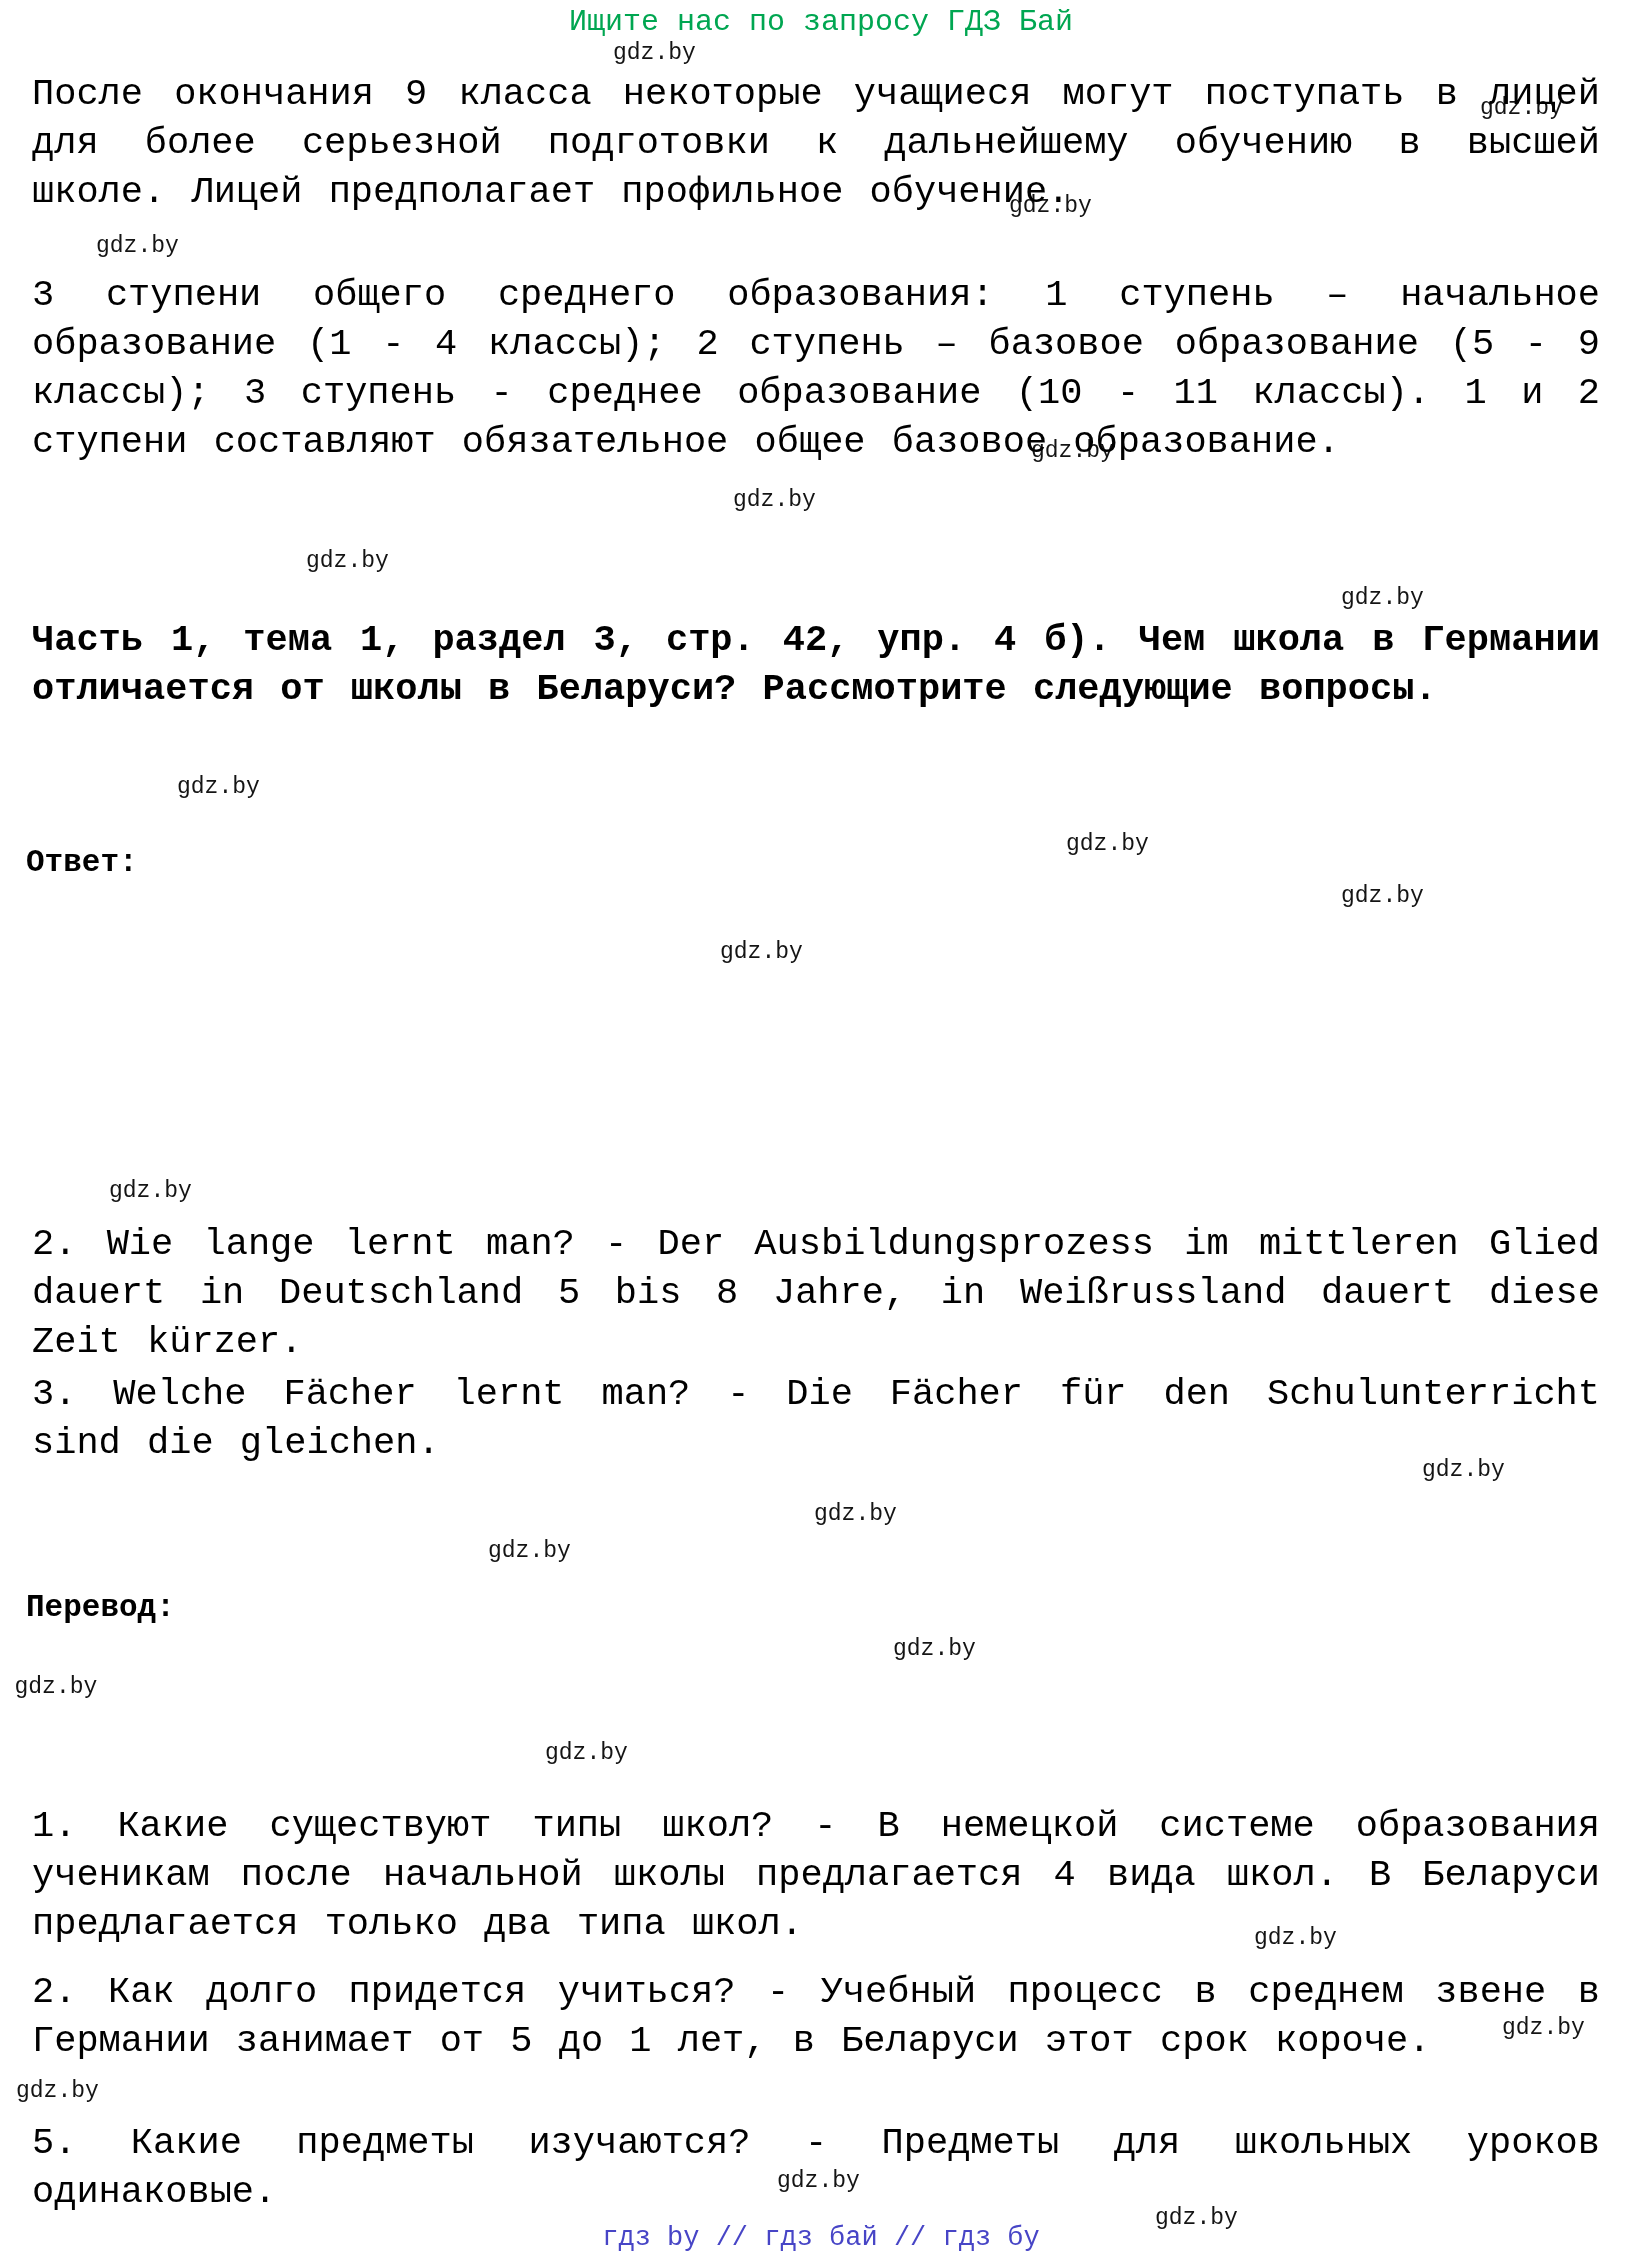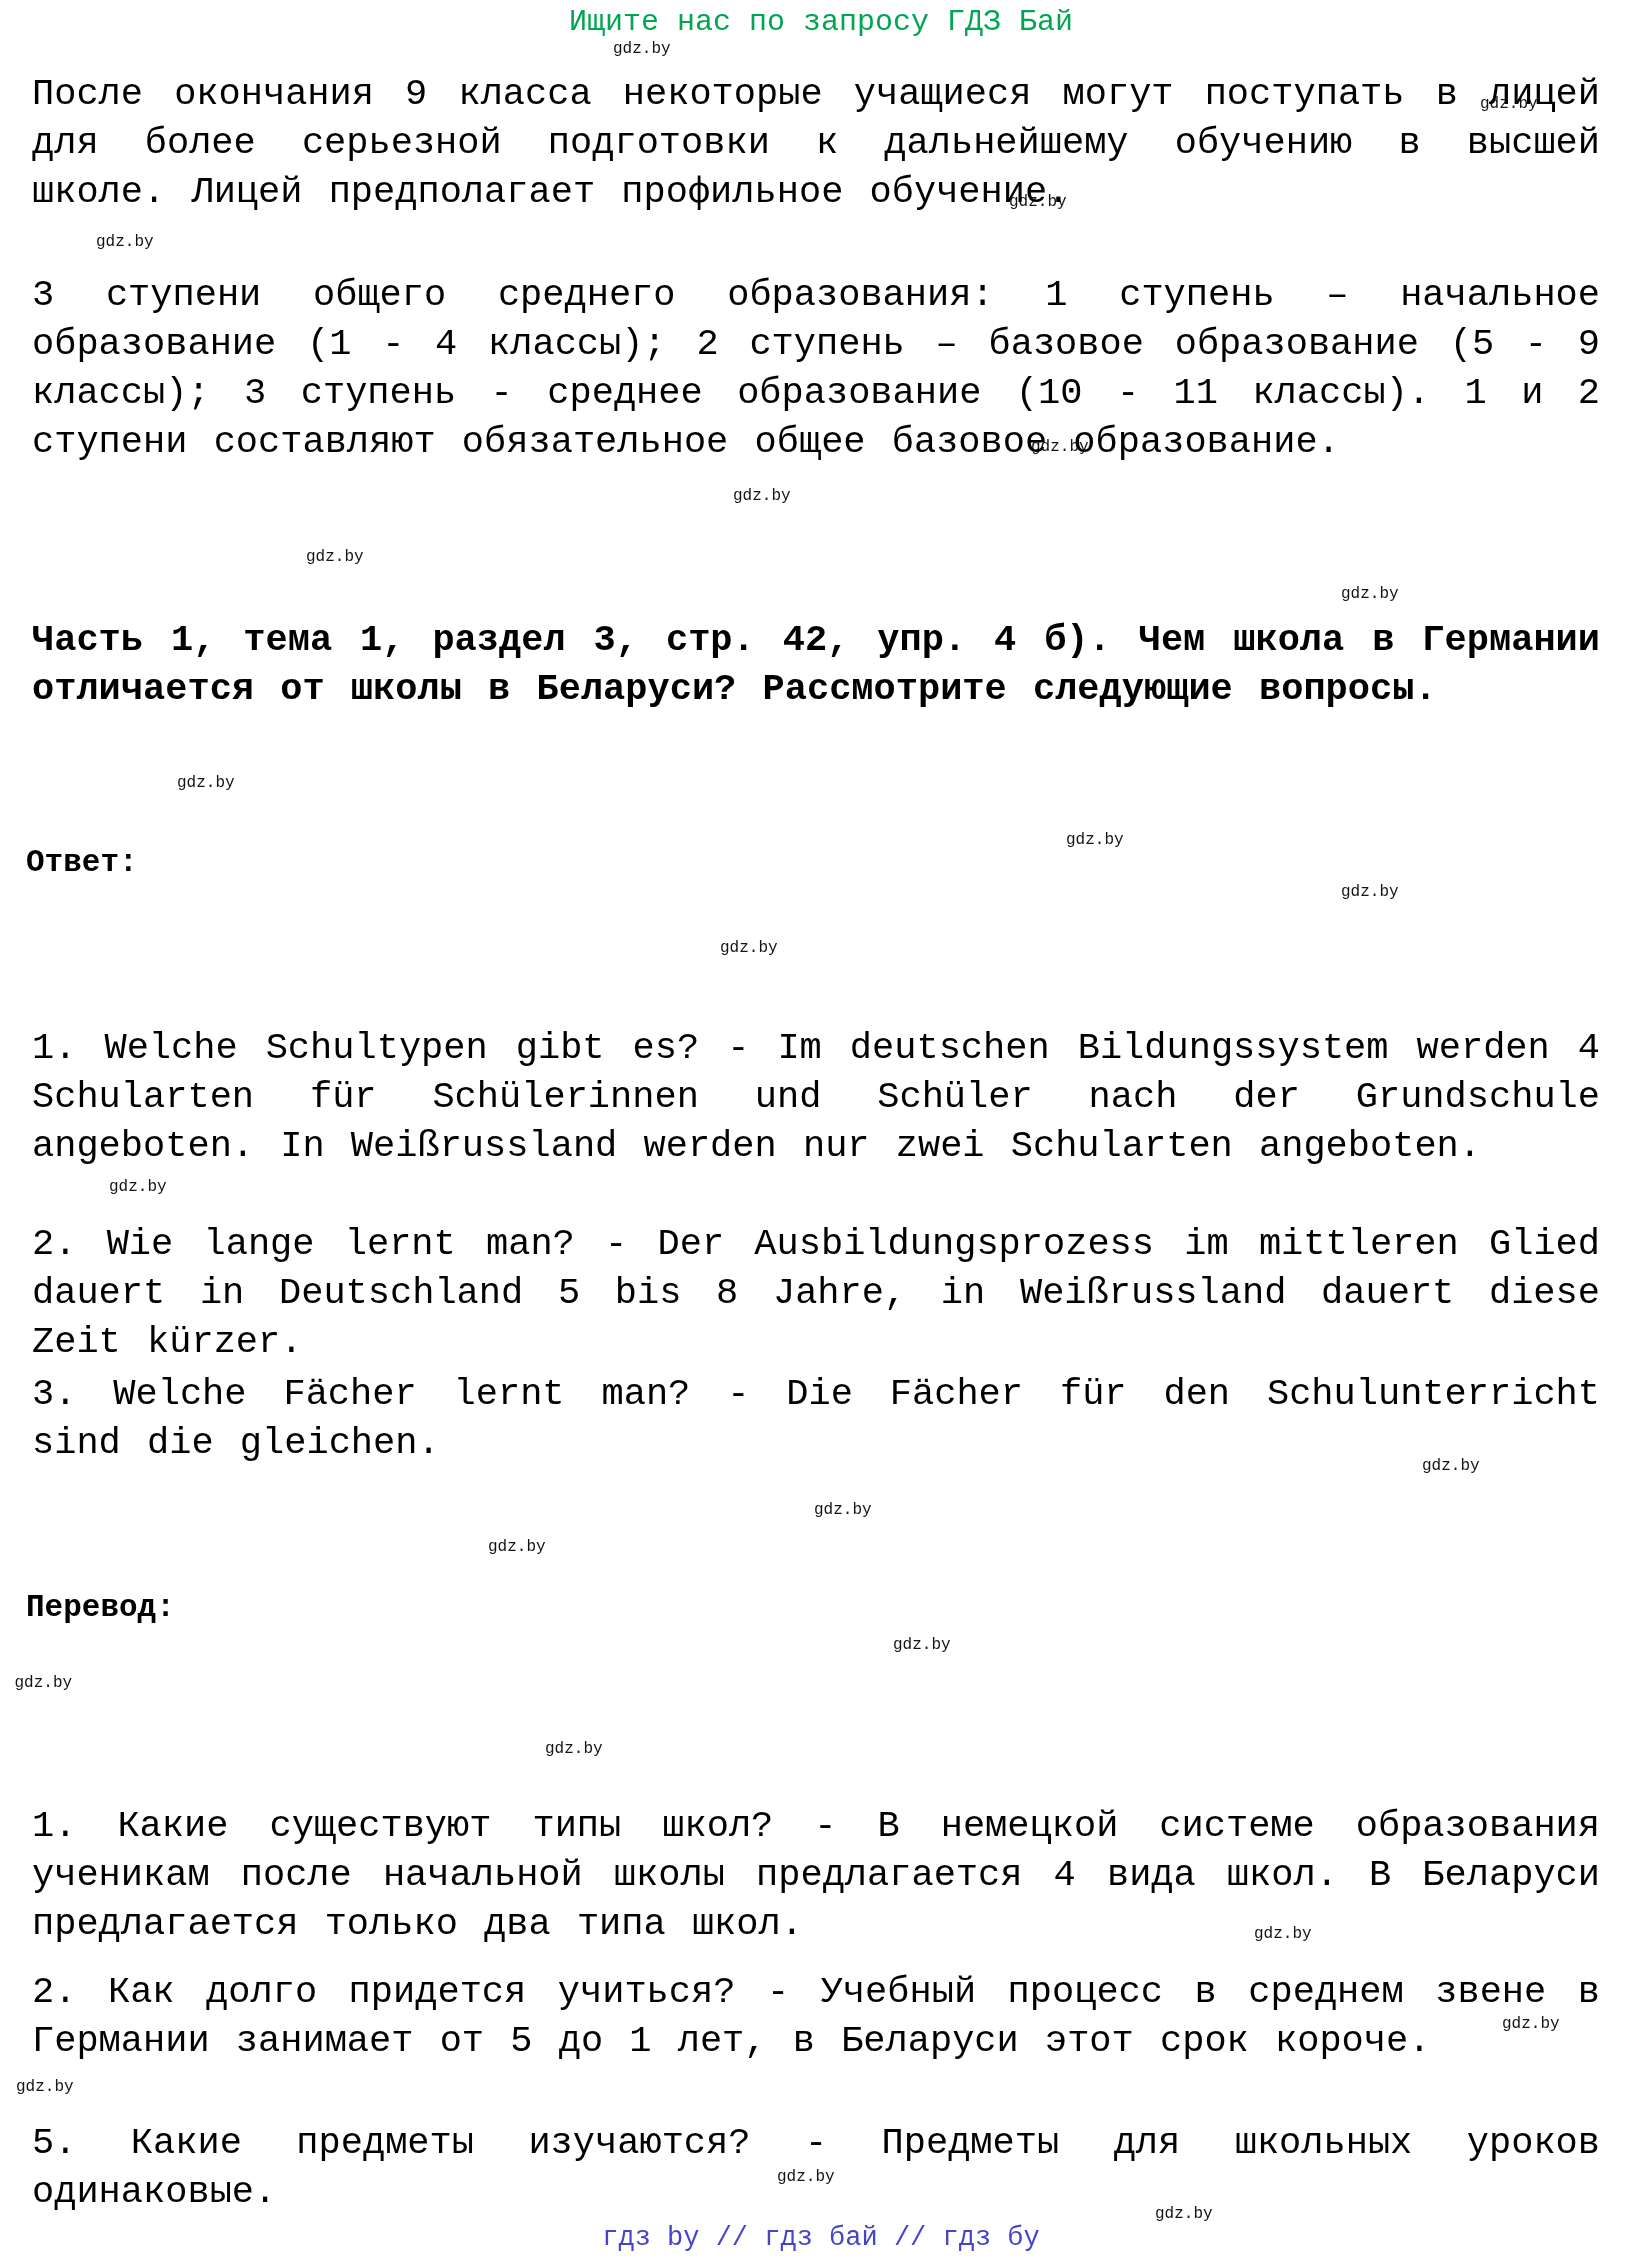--- a/index.html
+++ b/index.html
@@ -20,21 +20,21 @@
     position: absolute;
     top: 4.8px;
     left: 0;
     width: 100%;
     text-align: center;
     font-size: 30px;
     color: #00a651;
   }
   .wm {
     position: absolute;
-    font-size: 16px;
+    font-size: 23px;
     color: #141414;
     white-space: nowrap;
   }
   .blk {
     position: absolute;
     left: 26px;
     width: 1568px;
     margin: 6px;
     font-size: 37px;
     line-height: 49px;
@@ -95,21 +95,20 @@
   <span class="wm" style="left:1155px; top:2205px">gdz.by</span>
 
   <p class="blk" style="top:64px">После окончания 9 класса некоторые учащиеся могут поступать в лицей для более серьезной подготовки к дальнейшему обучению в высшей школе. Лицей предполагает профильное обучение.</p>
 
   <p class="blk" style="top:265px">3 ступени общего среднего образования: 1 ступень – начальное образование (1 - 4 классы); 2 ступень – базовое образование (5 - 9 классы); 3 ступень - среднее образование (10 - 11 классы). 1 и 2 ступени составляют обязательное общее базовое образование.</p>
 
   <p class="blk bold" style="top:610px">Часть 1, тема 1, раздел 3, стр. 42, упр. 4 б). Чем школа в Германии отличается от школы в Беларуси? Рассмотрите следующие вопросы.</p>
 
   <h2 class="label" style="top:846px">Ответ:</h2>
 
-  <p class="blk" style="top:1018px">1. Welche Schultypen gibt es? - Im deutschen Bildungssystem werden 4 Schularten für Schülerinnen und Schüler nach der Grundschule angeboten. In Weißrussland werden nur zwei Schularten angeboten.</p>
 
   <p class="blk" style="top:1214px">2. Wie lange lernt man? - Der Ausbildungsprozess im mittleren Glied dauert in Deutschland 5 bis 8 Jahre, in Weißrussland dauert diese Zeit kürzer.</p>
 
   <p class="blk" style="top:1364px">3. Welche Fächer lernt man? - Die Fächer für den Schulunterricht sind die gleichen.</p>
 
   <h2 class="label" style="top:1591px">Перевод:</h2>
 
   <p class="blk" style="top:1796px">1. Какие существуют типы школ? - В немецкой системе образования ученикам после начальной школы предлагается 4 вида школ. В Беларуси предлагается только два типа школ.</p>
 
   <p class="blk" style="top:1962px">2. Как долго придется учиться? - Учебный процесс в среднем звене в Германии занимает от 5 до 1 лет, в Беларуси этот срок короче.</p>

